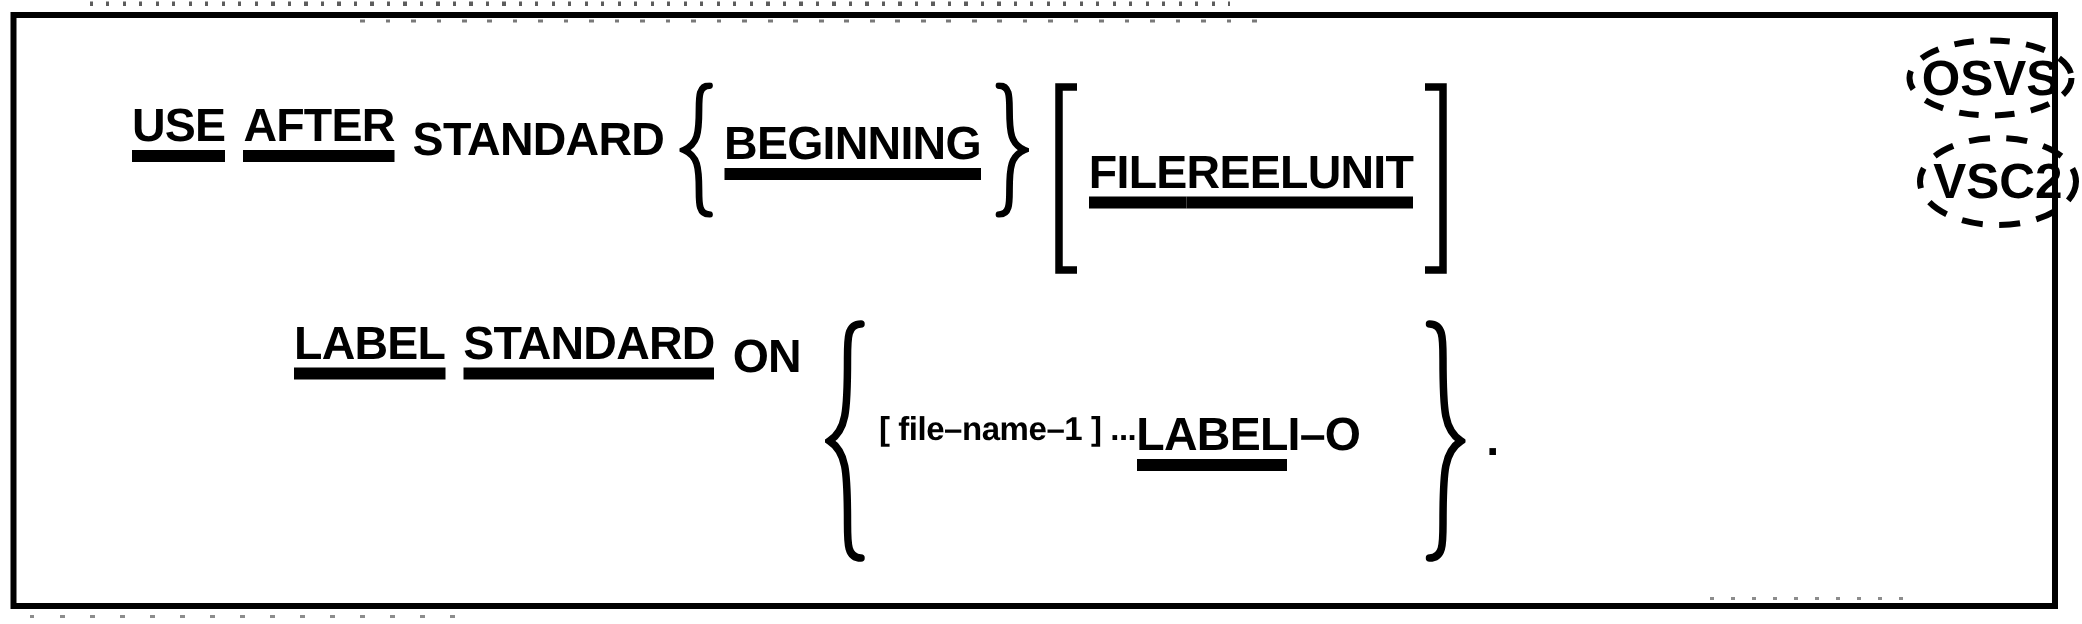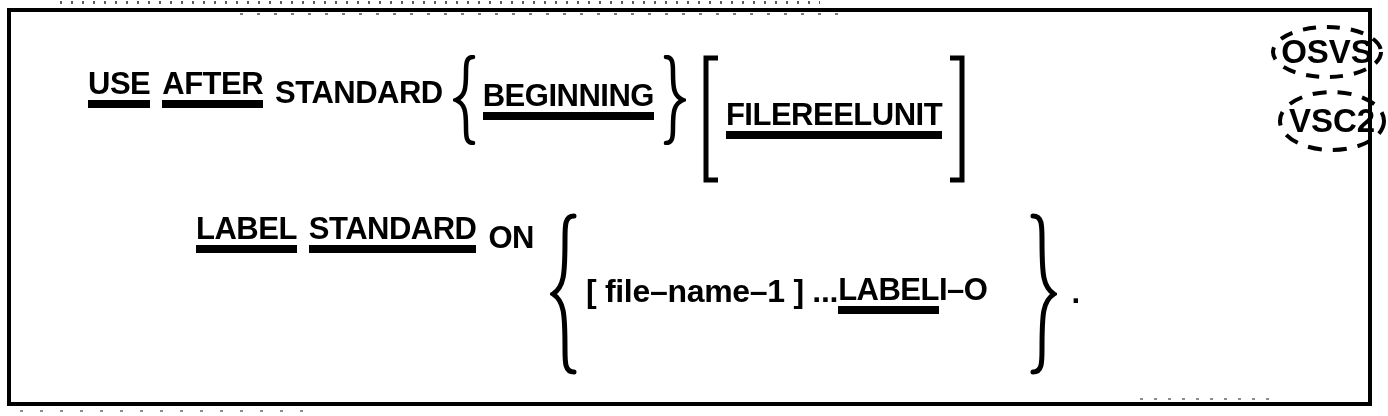--- a/index.html
+++ b/index.html
@@ -129,21 +129,21 @@
   }
   .brace2 { margin: 0 6px 0 16px; }
   .period {
     font-weight: bold;
     font-size: 31px;
     margin-top: 62px;
     margin-left: 14px;
   }
 
   .stack2 .kw { margin: 2px 0; }
-  .stack2 .opt { font-weight: bold; font-size: 32px; letter-spacing: -0.3px; white-space: nowrap; }
+  .stack2 .opt { font-weight: bold; font-size: 22px; letter-spacing: -0.3px; white-space: nowrap; }
 
   
   .badge {
     position: absolute;
     display: flex;
     align-items: center;
     justify-content: center;
   }
   .badge .badge-label {
     position: relative;

